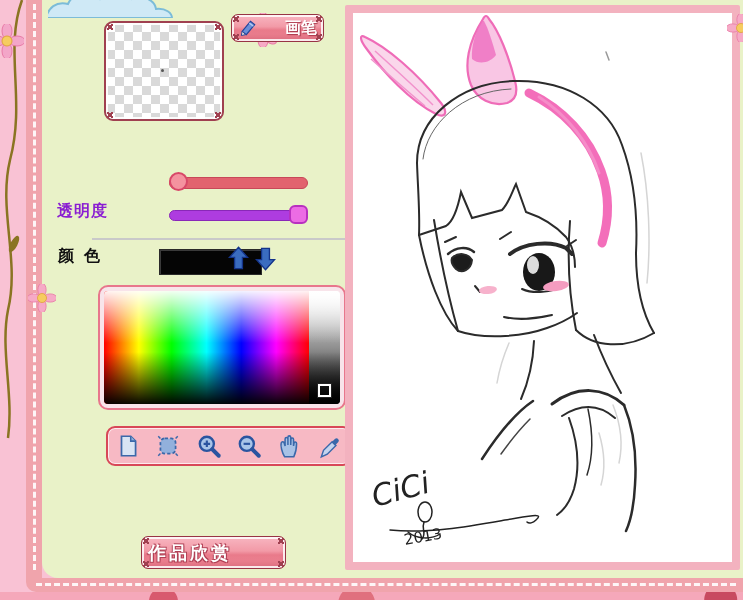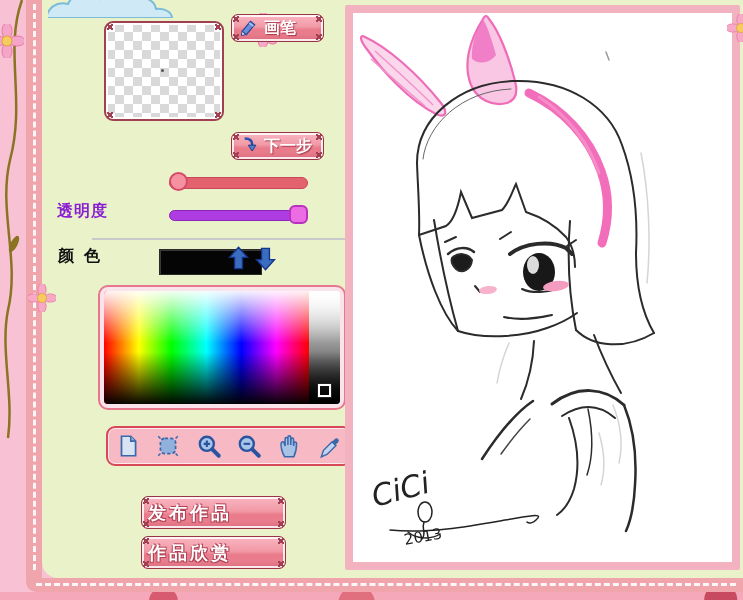--- a/index.html
+++ b/index.html
@@ -26,21 +26,21 @@
     background-size:18px 18px;background-position:0 0,9px 9px;box-shadow:inset 0 0 0 2px rgba(255,255,255,.9);}
   .preview .dot{position:absolute;left:55px;top:46px;width:3px;height:3px;background:#555;border-radius:50%;}
 
   
   .c{position:absolute;width:6px;height:6px;
      background:linear-gradient(45deg,transparent 40%,#a04050 40%,#a04050 60%,transparent 60%),
                 linear-gradient(-45deg,transparent 40%,#a04050 40%,#a04050 60%,transparent 60%);}
   .tl{left:1px;top:1px}.tr{right:1px;top:1px}.bl{left:1px;bottom:1px}.br{right:1px;bottom:1px}
 
   
-  .pinkbtn{position:absolute;display:flex;align-items:center;justify-content:flex-start;gap:6px;
+  .pinkbtn{position:absolute;display:flex;align-items:center;justify-content:space-between;gap:6px;
     border:1px solid #983445;border-radius:7px;cursor:pointer;
     background:linear-gradient(#f8b6c1 0%,#f29aa7 45%,#e97a8a 58%,#ee8896 100%);
     box-shadow:inset 0 0 0 2px rgba(255,255,255,.85), inset 0 -4px 5px rgba(190,60,85,.35);
     color:#fff;font-weight:bold;}
   .toolbtn{left:189px;width:93px;height:28px;font-size:16px;}
   .bigbtn{left:99px;width:145px;height:33px;font-size:18px;letter-spacing:3px;
     text-shadow:1px 1px 0 #b04055, -1px 1px 0 #b04055, 1px -1px 0 #b04055;}
   .toolbtn span{text-shadow:1px 1px 1px rgba(160,45,65,.9);}
   .toolbtn svg{flex:0 0 auto;}
 
@@ -152,31 +152,20 @@
       <svg width="20" height="20" viewBox="0 0 24 24">
         <path d="M5,16 L15,4 L20,8 L10,20 Z" fill="#6a8fd8" stroke="#24449a" stroke-width="1.4"></path>
         <path d="M5,16 L4,21 L9,20 Z" fill="#f8f0e0" stroke="#24449a" stroke-width="1.2"></path>
         <path d="M13.5,6 L18.5,10" stroke="#b8cdf0" stroke-width="1.6"></path>
       </svg>
       <span>画笔</span>
     </button>
 
 
 
-    <button class="pinkbtn toolbtn" style="top:132px">
-      <i class="c tl"></i>
-        <i class="c tr"></i>
-        <i class="c bl"></i>
-        <i class="c br"></i>
-      <svg width="20" height="20" viewBox="0 0 24 24">
-        <path d="M8,3 C14,3 17,6 17,10 L17,13" fill="none" stroke="#2a4faa" stroke-width="3"></path>
-        <path d="M12.5,11 L17,18 L21.5,11 Z" fill="#5a7fd0" stroke="#1a3a8a" stroke-width="1.2"></path>
-      </svg>
-      <span>下一步</span>
-    </button>
 
     <div class="track size-track"></div>
     <div class="size-thumb"></div>
 
     <div class="lbl" style="left:15px;top:201px;font-size:16px;color:#8a1ed2;letter-spacing:1px;">透明度</div>
     <div class="track op-track"></div>
     <div class="op-thumb"></div>
 
     <div class="divider"></div>
 
@@ -231,27 +220,20 @@
         </svg>
       </span>
       <span class="ticon">
         <svg width="26" height="26" viewBox="0 0 24 24">
           <path d="M4,22 L6,16 L14,8 L17.5,11.5 L9.5,19.5 Z" fill="#c4d4ee" stroke="#3a68aa" stroke-width="1.3"></path>
           <path d="M13.5,8.5 L16.5,5.5 a2.1,2.1 0 0 1 3,3 L16.5,11.5 Z" fill="#3a68aa"></path>
         </svg>
       </span>
     </div>
 
-    <button class="pinkbtn bigbtn" style="top:496px">
-      <i class="c tl"></i>
-        <i class="c tr"></i>
-        <i class="c bl"></i>
-        <i class="c br"></i>
-      <span>发布作品</span>
-    </button>
     <button class="pinkbtn bigbtn" style="top:536px">
       <i class="c tl"></i>
         <i class="c tr"></i>
         <i class="c bl"></i>
         <i class="c br"></i>
       <span>作品欣赏</span>
     </button>
   </div>
 
   <div class="canvas-frame">

